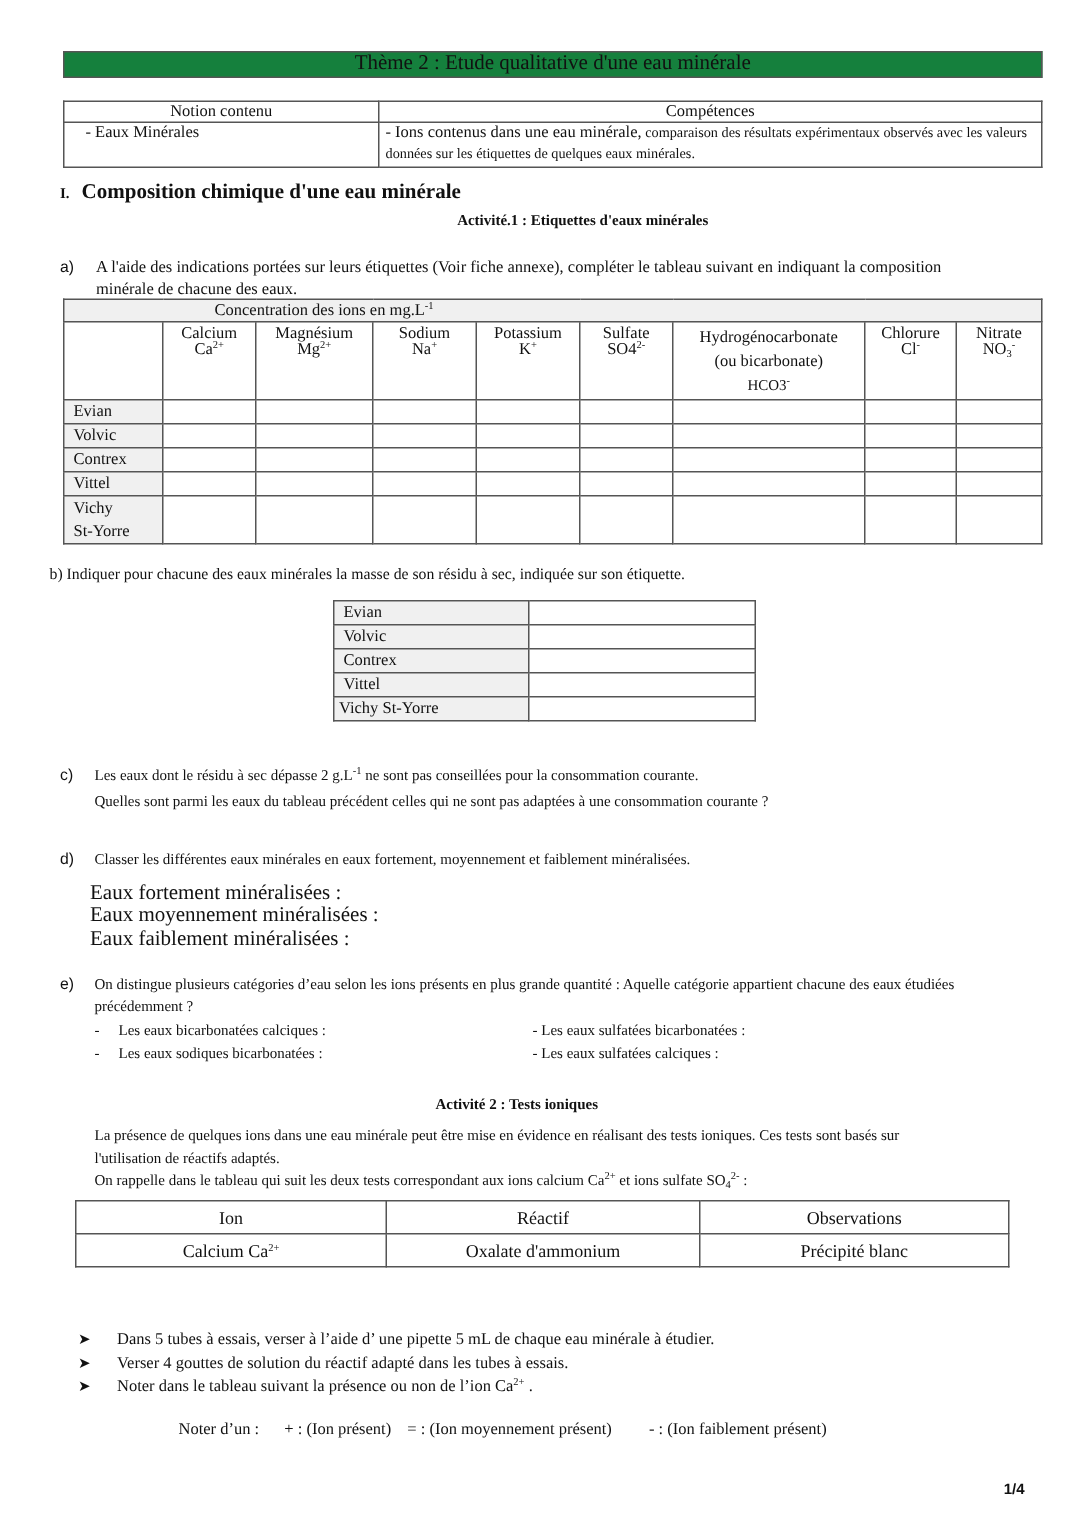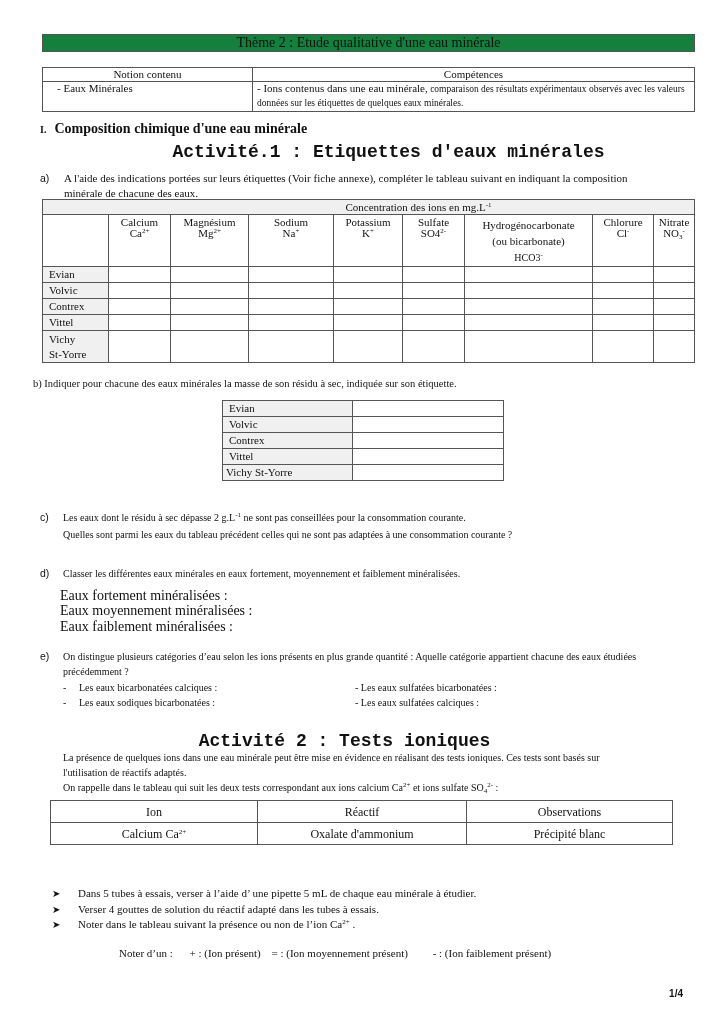--- a/index.html
+++ b/index.html
@@ -16,30 +16,30 @@
 
   
   #notion-table { left: 42px; top: 67px; width: 653px; font-size: 11px; }
   #notion-table td { padding: 0 4px; line-height: 13px; vertical-align: top; }
   #notion-table .hdr td { text-align: center; }
   #notion-table .c1 { width: 210px; }
   #notion-table .small { font-size: 9.5px; }
 
   .section-title { left: 40px; top: 121px; font-size: 14px; font-weight: bold; }
   .section-title .num { font-size: 10px; margin-right: 8px; }
-  .activity-title { font-weight: bold; font-size: 18px; text-align: center; font-family: Liberation Mono, monospace; }
+  .activity-title { font-weight: bold; font-size: 10px; text-align: center; }
   #act1-title { left: 0; width: 725px; top: 142px; padding-left: 52px; }
 
   .q-label { font-family: "Liberation Sans", sans-serif; font-size: 10.5px; }
   .q-text { font-size: 11px; line-height: 15px; }
 
   
   #compo-table { left: 42px; top: 199px; width: 653px; font-size: 11px; }
   #compo-table td { padding: 0; }
-  #compo-table .span-hdr { background: #f0f0f0; text-align: center; height: 15px; line-height: 14px; padding-left: 100px; }
+  #compo-table .span-hdr { background: #f0f0f0; text-align: left; height: 15px; line-height: 14px; padding-left: 100px; }
   #compo-table .ion-hdr { height: 52px; text-align: center; vertical-align: top; line-height: 11px; padding-top: 2px; }
   #compo-table .row-name { background: #f0f0f0; padding-left: 6px; height: 16px; line-height: 15px; }
   #compo-table .row-name.tall { height: 32px; line-height: 15px; }
 
   
   #residu-table { left: 222px; top: 400px; width: 282px; font-size: 11px; }
   #residu-table td { height: 16px; line-height: 15px; padding-left: 6px; }
   #residu-table .hdr td { background: #f0f0f0; text-align: center; padding-left: 0; }
   #residu-table .name { background: #f0f0f0; width: 130px; }
 
@@ -87,21 +87,21 @@
   <tbody>
       <tr>
     <td colspan="9" class="span-hdr">
       <span>Concentration des ions en mg.L</span><sup>-1</sup>
     </td>
   </tr>
   <tr id="ion-header-row">
     <td class="ion-hdr" style="width:66px;"></td>
     <td class="ion-hdr" style="width:62px;"><span>Calcium</span><br><span>Ca</span><sup>2+</sup></td>
     <td class="ion-hdr" style="width:78px;"><span>Magnésium</span><br><span>Mg</span><sup>2+</sup></td>
-    <td class="ion-hdr" style="width:85px;"><span>Sodium</span><br><span>Na</span><sup>+</sup></td>
+    <td class="ion-hdr" style="width:69px;"><span>Sodium</span><br><span>Na</span><sup>+</sup></td>
     <td class="ion-hdr" style="width:69px;margin-top:28px;"><span>Potassium</span><br><span>K</span><sup>+</sup></td>
     <td class="ion-hdr" style="width:62px;"><span>Sulfate</span><br><span>SO4</span><sup>2-</sup></td>
     <td class="ion-hdr" style="width:128px; line-height:16px;"><span>Hydrogénocarbonate</span><br><span>(ou bicarbonate)</span><br><span style="font-size:10px;">HCO3</span><sup>-</sup></td>
     <td class="ion-hdr" style="width:61px;"><span>Chlorure</span><br><span>Cl</span><sup>-</sup></td>
     <td class="ion-hdr"><span>Nitrate</span><br><span>NO</span><sub>3</sub><sup>-</sup></td>
   </tr>
   <tr>
         <td class="row-name">Evian</td>
         <td></td>
         <td></td>

